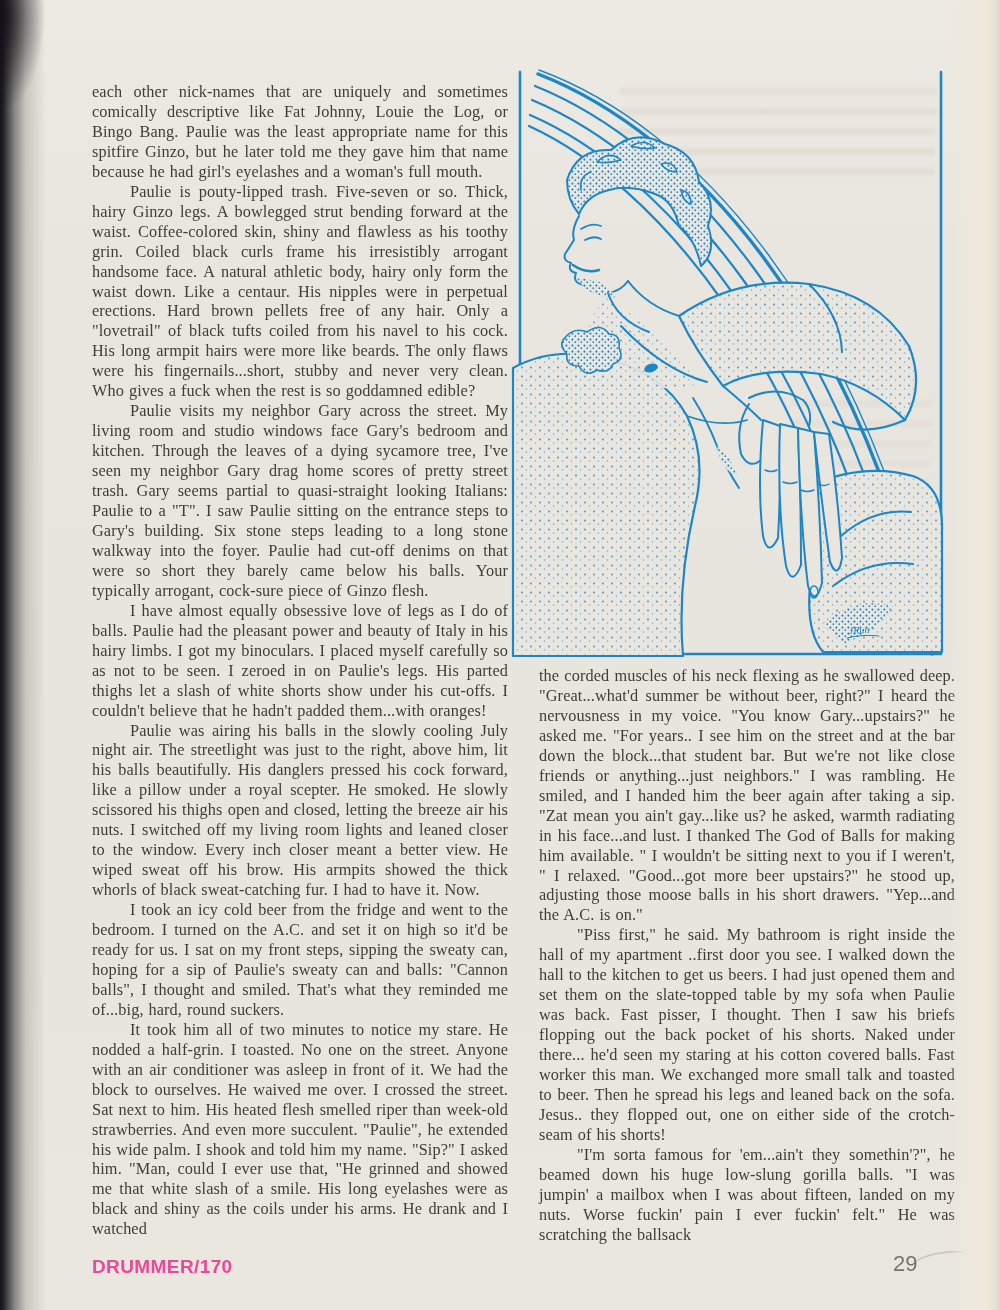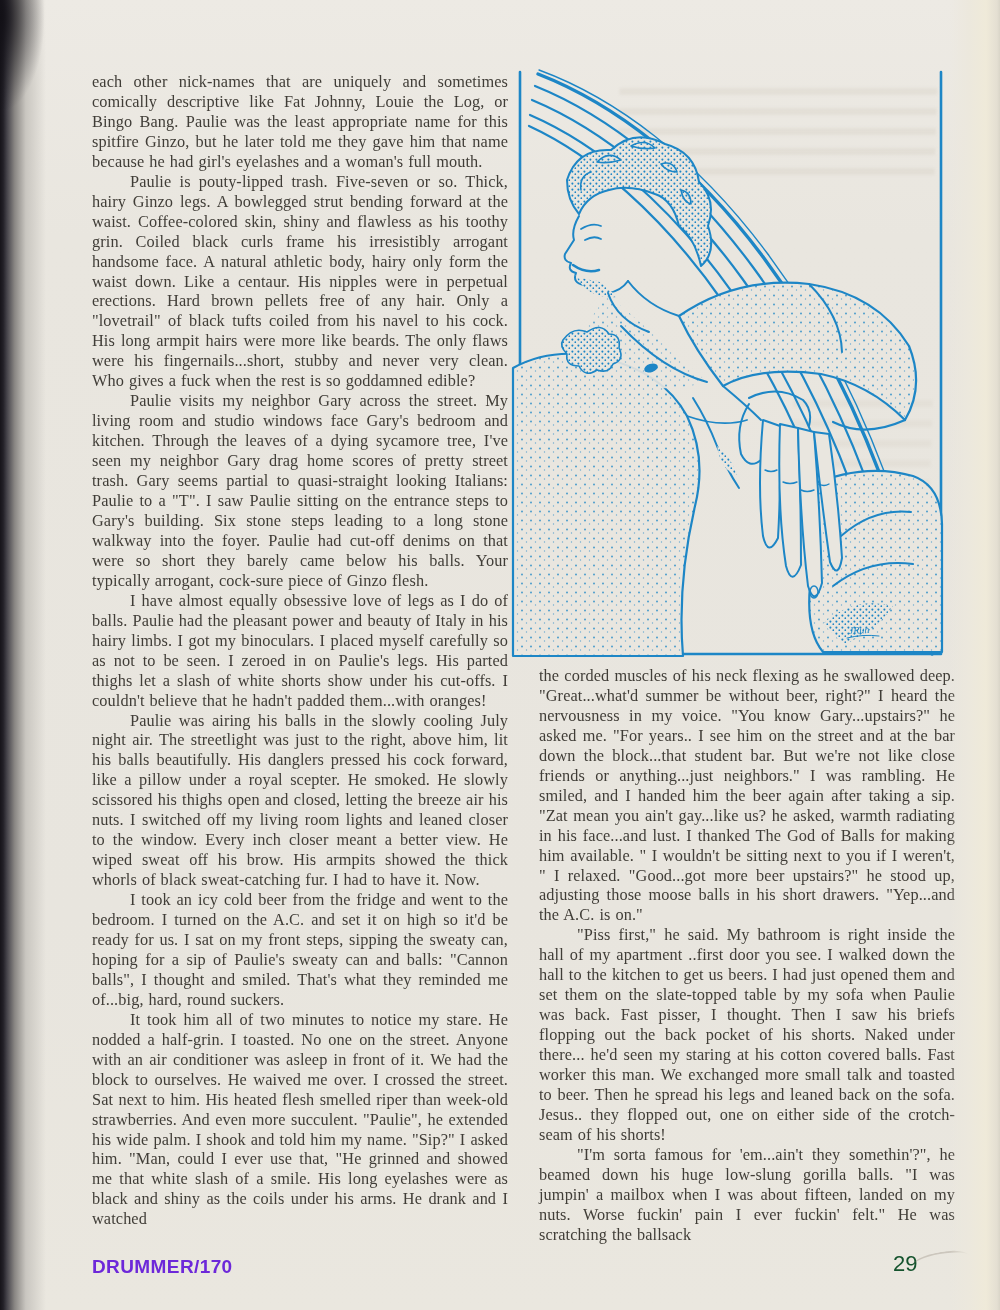--- a/index.html
+++ b/index.html
@@ -23,44 +23,44 @@
     background:linear-gradient(90deg,rgba(233,230,223,0) 0%,#ece8dd 38%,#efead9 72%,#e4dfd2 94%,#d9d5c8 100%);
   }
   
   .col{
     position:absolute;width:416px;text-align:justify;
     font-size:16.3px;line-height:19.95px;color:#403d37;
     letter-spacing:.1px;word-spacing:.8px;
   }
   .col p{margin:0;text-indent:38px;}
   .col p.cont{text-indent:0;}
-  .col-left{left:92px;top:72px;font-family:Liberation Serif, serif;}
+  .col-left{left:92px;top:82px;font-family:Liberation Serif, serif;}
   .col-right{left:518px;top:666px;margin-left:21px;}
   
   .illo{position:absolute;left:511px;top:68px;width:434px;height:592px;}
   .illo svg{display:block;width:434px;height:592px;}
   
   .ghost{
     position:absolute;pointer-events:none;opacity:.55;filter:blur(1.4px);
     background:repeating-linear-gradient(180deg,
       rgba(146,132,106,.16) 0 7px,rgba(146,132,106,0) 7px 20px);
     transform:skewX(-2deg);
   }
   .ghost-top{left:618px;top:88px;width:318px;height:92px;}
   .ghost-illo{left:790px;top:400px;width:140px;height:170px;opacity:.35;}
   
   .footer-brand{
     position:absolute;left:92px;top:1256px;
     font-family:"Liberation Sans", sans-serif;font-weight:700;
-    font-size:19px;letter-spacing:.4px;color:#6d28d9;
+    font-size:19px;letter-spacing:.4px;color:#ec4899;
   }
   .footer-page{
     position:absolute;left:893px;top:1251px;
     font-family:"Liberation Sans", sans-serif;font-weight:500;
-    font-size:22px;color:#14532d;
+    font-size:22px;color:#737373;
   }
   .pencil-mark{
     position:absolute;left:912px;top:1252px;width:58px;height:16px;
     border-top:2px solid rgba(125,115,100,.28);border-radius:50%;
     transform:rotate(-10deg);pointer-events:none;
   }
 </style>
 </head>
 <body>
 

